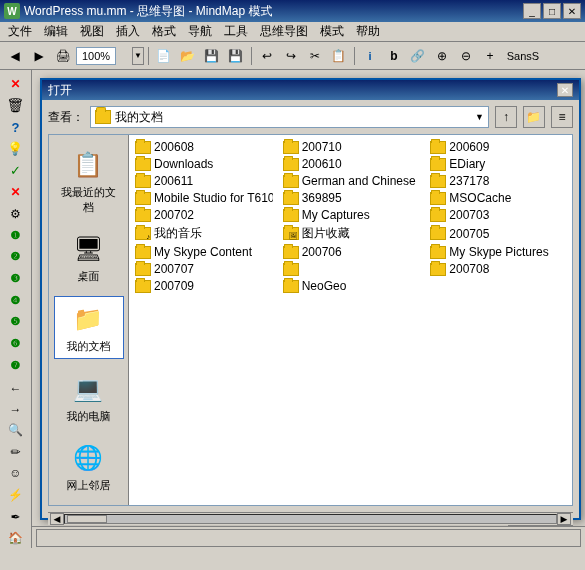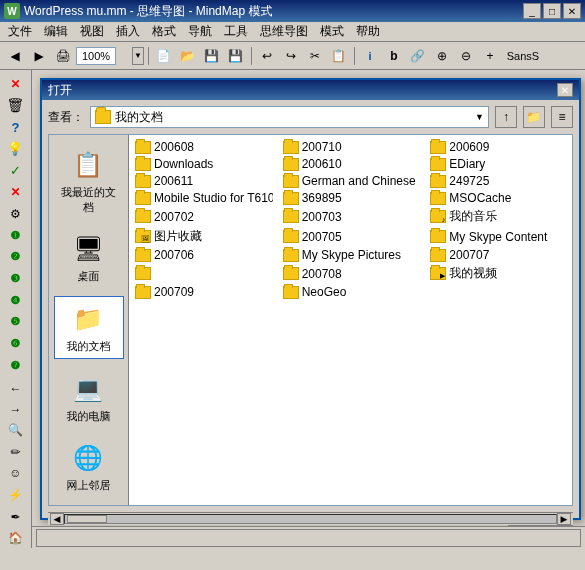--- a/index.html
+++ b/index.html
@@ -531,37 +531,41 @@
               <div class="file-item">
                 <span class="folder-icon-tiny"></span>
                 <span class="file-name">200611</span>
               </div>
               <div class="file-item">
                 <span class="folder-icon-tiny"></span>
                 <span class="file-name">German and Chinese</span>
               </div>
               <div class="file-item">
                 <span class="folder-icon-tiny"></span>
-                <span class="file-name">249725</span>
+                <span class="file-name">237178</span>
               </div>
               <div class="file-item">
                 <span class="folder-icon-tiny"></span>
                 <span class="file-name">Mobile Studio for T610</span>
               </div>
               <div class="file-item">
                 <span class="folder-icon-tiny"></span>
                 <span class="file-name">369895</span>
               </div>
               <div class="file-item">
                 <span class="folder-icon-tiny"></span>
                 <span class="file-name">MSOCache</span>
               </div>
               <div class="file-item">
                 <span class="folder-icon-tiny"></span>
                 <span class="file-name">200702</span>
+              </div>
+              <div class="file-item">
+                <span class="folder-icon-tiny"></span>
+                <span class="file-name">My Captures</span>
               </div>
               <div class="file-item">
                 <span class="folder-icon-tiny"></span>
                 <span class="file-name">200703</span>
               </div>
               <div class="file-item">
                 <span class="folder-icon-tiny" style="position:relative;">
                   <span style="position:absolute;font-size:7px;right:0;bottom:-1px;">♪</span>
                 </span>
                 <span class="file-name">我的音乐</span>
@@ -591,26 +595,20 @@
               <div class="file-item">
                 <span class="folder-icon-tiny"></span>
                 <span class="file-name">200707</span>
               </div>
               <div class="file-item">
                 <span class="folder-icon-tiny"></span>
               </div>
               <div class="file-item">
                 <span class="folder-icon-tiny"></span>
                 <span class="file-name">200708</span>
-              </div>
-              <div class="file-item">
-                <span class="folder-icon-tiny" style="position:relative;">
-                  <span style="position:absolute;font-size:7px;right:0;bottom:-1px;">▶</span>
-                </span>
-                <span class="file-name">我的视频</span>
               </div>
               <div class="file-item">
                 <span class="folder-icon-tiny"></span>
                 <span class="file-name">200709</span>
               </div>
               <div class="file-item">
                 <span class="folder-icon-tiny"></span>
                 <span class="file-name">NeoGeo</span>
               </div>
             </div>

